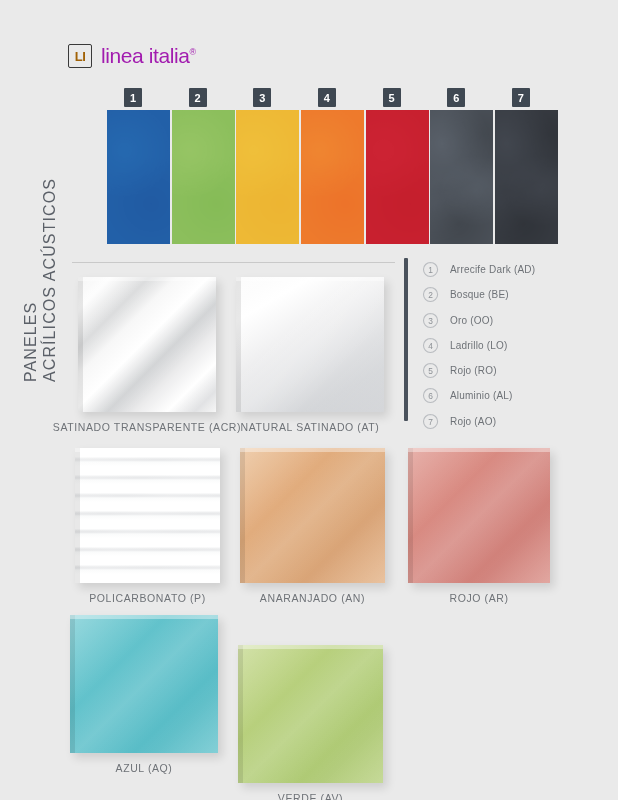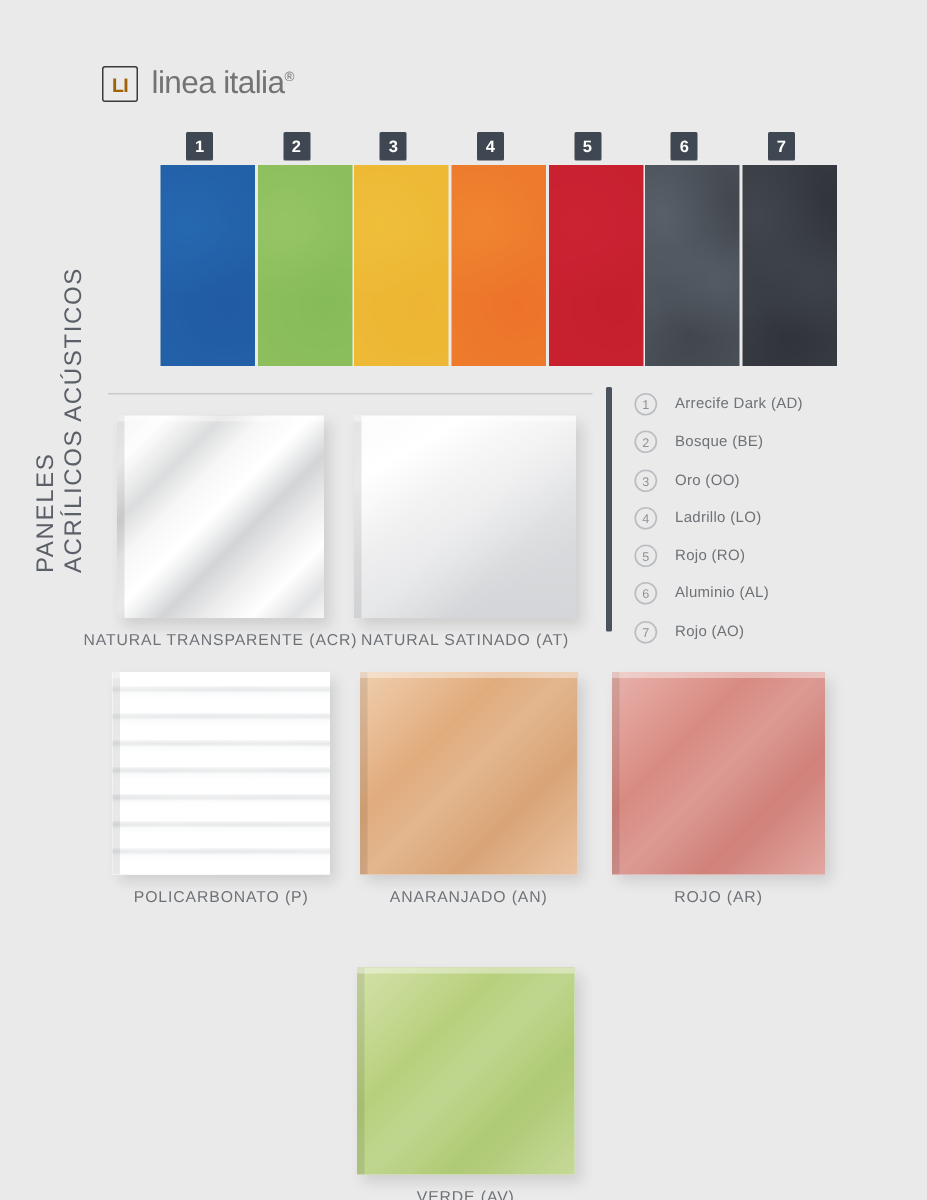--- a/index.html
+++ b/index.html
@@ -12,21 +12,21 @@
 
   
   .logo{position:absolute;left:68px;top:44px;display:flex;align-items:center;gap:9px;}
   .logo-mark{
     width:22px;height:22px;border:1.8px solid #3a3a3a;border-radius:2px;
     display:flex;align-items:center;justify-content:center;
     font-size:13px;font-weight:600;color:#a16207;letter-spacing:-0.5px;
     line-height:1;font-family:"Liberation Sans",sans-serif;
   }
   .logo-text{
-    font-size:21px;color:#737373;letter-spacing:-0.4px;font-weight:400;
+    font-size:21px;color:#a21caf;letter-spacing:-0.4px;font-weight:400;
     position:relative;white-space:nowrap;
   }
   .logo-text sup{font-size:9px;vertical-align:super;}
   .side-wrap{
     position:absolute;left:18px;top:150px;height:260px;width:46px;
   }
   .side-inner{
     position:absolute;left:50%;top:50%;
     transform:translate(-50%,-50%) rotate(-90deg);
     display:flex;flex-direction:column;align-items:flex-start;
@@ -235,21 +235,21 @@
       </div>
     </div>
 
   <div class="samples" id="samples">
       <div class="sample" style="left: 78px; top: 277px; width: 138px; height: 135px;">
         <div class="tile t-clear">
           <div class="sheen"></div>
           <div class="edge-l"></div>
           <div class="edge-t"></div>
         </div>
-        <div class="cap">NATURAL TRANSPARENTE (ACR)</div>
+        <div class="cap">SATINADO TRANSPARENTE (ACR)</div>
       </div>
       <div class="sample" style="left: 75px; top: 448px; width: 145px; height: 135px;">
         <div class="tile t-poly">
           <div class="sheen"></div>
           <div class="edge-l"></div>
           <div class="edge-t"></div>
         </div>
         <div class="cap">POLICARBONATO (P)</div>
       </div>
       <div class="sample" style="left: 236px; top: 277px; width: 148px; height: 135px;">
@@ -269,20 +269,28 @@
         <div class="cap">ANARANJADO (AN)</div>
       </div>
       <div class="sample" style="left: 408px; top: 448px; width: 142px; height: 135px;">
         <div class="tile t-rojo">
           <div class="sheen"></div>
           <div class="edge-l"></div>
           <div class="edge-t"></div>
         </div>
         <div class="cap">ROJO (AR)</div>
       </div>
+      <div class="sample" style="left: 70px; top: 615px; width: 148px; height: 138px;">
+        <div class="tile t-azul">
+          <div class="sheen"></div>
+          <div class="edge-l"></div>
+          <div class="edge-t"></div>
+        </div>
+        <div class="cap">AZUL (AQ)</div>
+      </div>
       <div class="sample" style="left: 238px; top: 645px; width: 145px; height: 138px;">
         <div class="tile t-verde">
           <div class="sheen"></div>
           <div class="edge-l"></div>
           <div class="edge-t"></div>
         </div>
         <div class="cap">VERDE (AV)</div>
       </div>
     </div>
 

